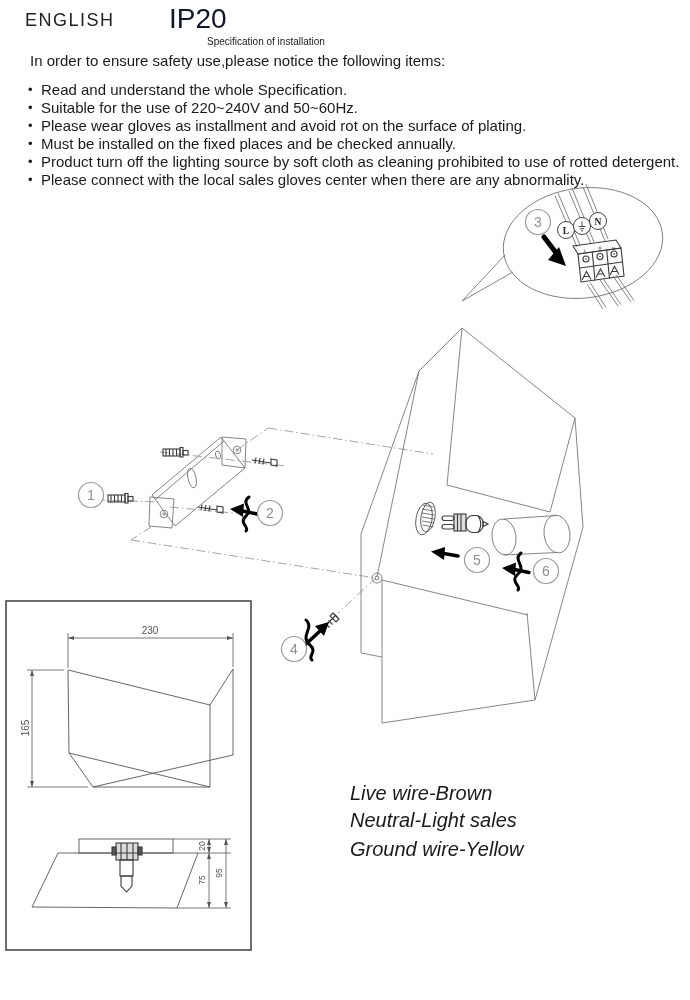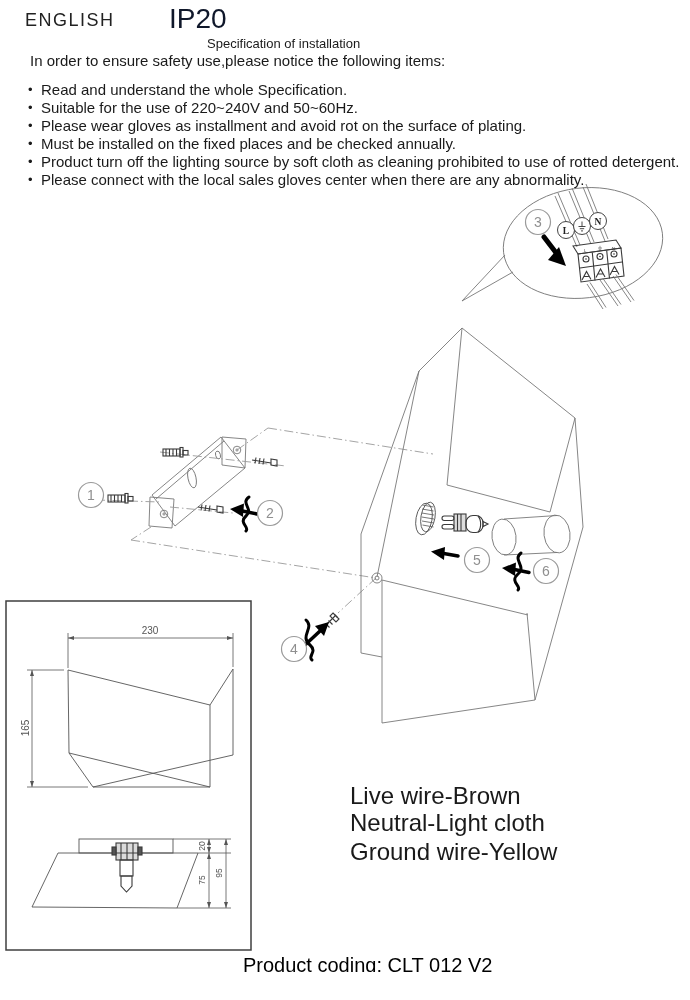--- a/index.html
+++ b/index.html
@@ -1,26 +1,26 @@
 <!DOCTYPE html>
 <html><head>
 <meta charset="utf-8">
 <style>
   html,body{margin:0;padding:0;background:#ffffff;}
   .page{position:relative;width:690px;height:972px;background:#fff;overflow:hidden;
         font-family:"Liberation Sans", sans-serif;color:#1c1c1c;}
   .abs{position:absolute;}
   .lang{left:25px;top:10px;font-size:18px;font-weight:500;letter-spacing:1.5px;color:#222;}
   .ip{left:169px;top:3px;font-size:28px;font-weight:400;color:#0f172a;}
-  .subtitle{left:207px;top:36px;font-size:13px;color:#1a1a1a;}
+  .subtitle{left:207px;top:36px;font-size:10px;color:#1a1a1a;}
   .intro{left:30px;top:52px;font-size:15px;color:#1a1a1a;}
   ul.notes{left:16px;top:69px;width:665px;margin:12px;padding:0;list-style:none;}
   ul.notes li{font-size:15px;line-height:18px;color:#1a1a1a;padding-left:13px;position:relative;}
   ul.notes li::before{content:"•";position:absolute;left:0;top:0;font-size:13px;color:#1a1a1a;}
-  .wire{font-size:24px;color:#1a1a1a;}
+  .wire{font-size:20px;color:#1a1a1a;font-style:italic;}
   .wire.live{left:350px;top:782px;}
   .wire.neutral{left:350px;top:809px;}
   .wire.ground{left:350px;top:838px;}
   .footer{left:243px;top:954px;font-size:20px;color:#000;}
   svg{position:absolute;left:0;top:0;}
   .thin{stroke:#787878;stroke-width:0.9;fill:none;}
   .med{stroke:#555;stroke-width:0.9;fill:none;}
   .dark{stroke:#3a3a3a;stroke-width:1.1;fill:none;}
   .dd{stroke:#9a9a9a;stroke-width:0.9;fill:none;stroke-dasharray:9 3 1.5 3;}
   .dim{stroke:#555;stroke-width:0.8;fill:none;}
@@ -291,17 +291,16 @@
         <text x="205" y="846" class="dimtxt2" transform="rotate(-90 205 846)">20</text>
         <path d="M209,853 L209,908" class="dim" marker-start="url(#dimarrow)" marker-end="url(#dimarrow)"></path>
         <text x="205" y="880" class="dimtxt2" transform="rotate(-90 205 880)">75</text>
         <path d="M226,839 L226,908" class="dim" marker-start="url(#dimarrow)" marker-end="url(#dimarrow)"></path>
         <text x="222" y="873" class="dimtxt2" transform="rotate(-90 222 873)">95</text>
       </g>
     </g>
   </svg>
 
   <div class="abs wire live">Live wire-Brown</div>
-  <div class="abs wire neutral">Neutral-Light cloth</div>
+  <div class="abs wire neutral">Neutral-Light sales</div>
   <div class="abs wire ground">Ground wire-Yellow</div>
 
-  <div class="abs footer">Product coding: CLT 012 V2</div>
 </div>
 
 </body></html>

